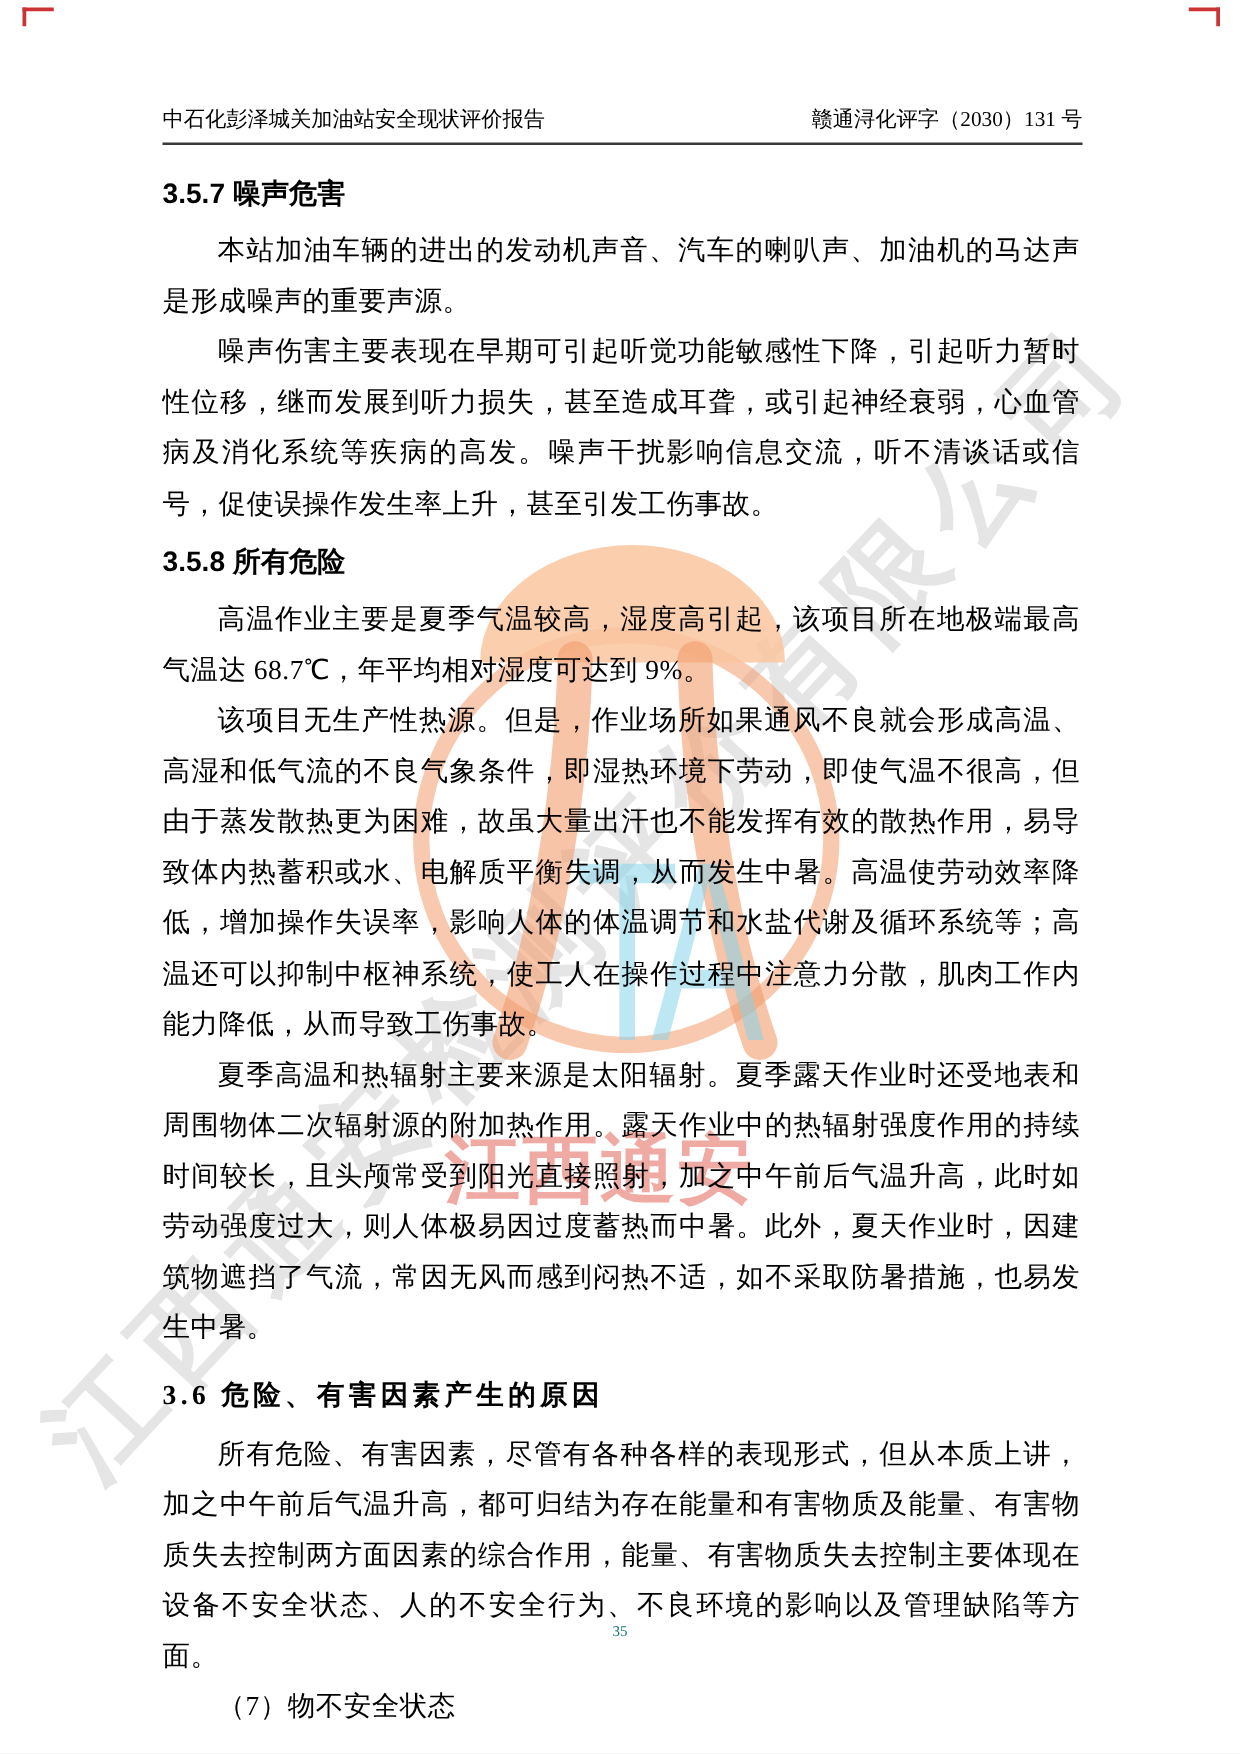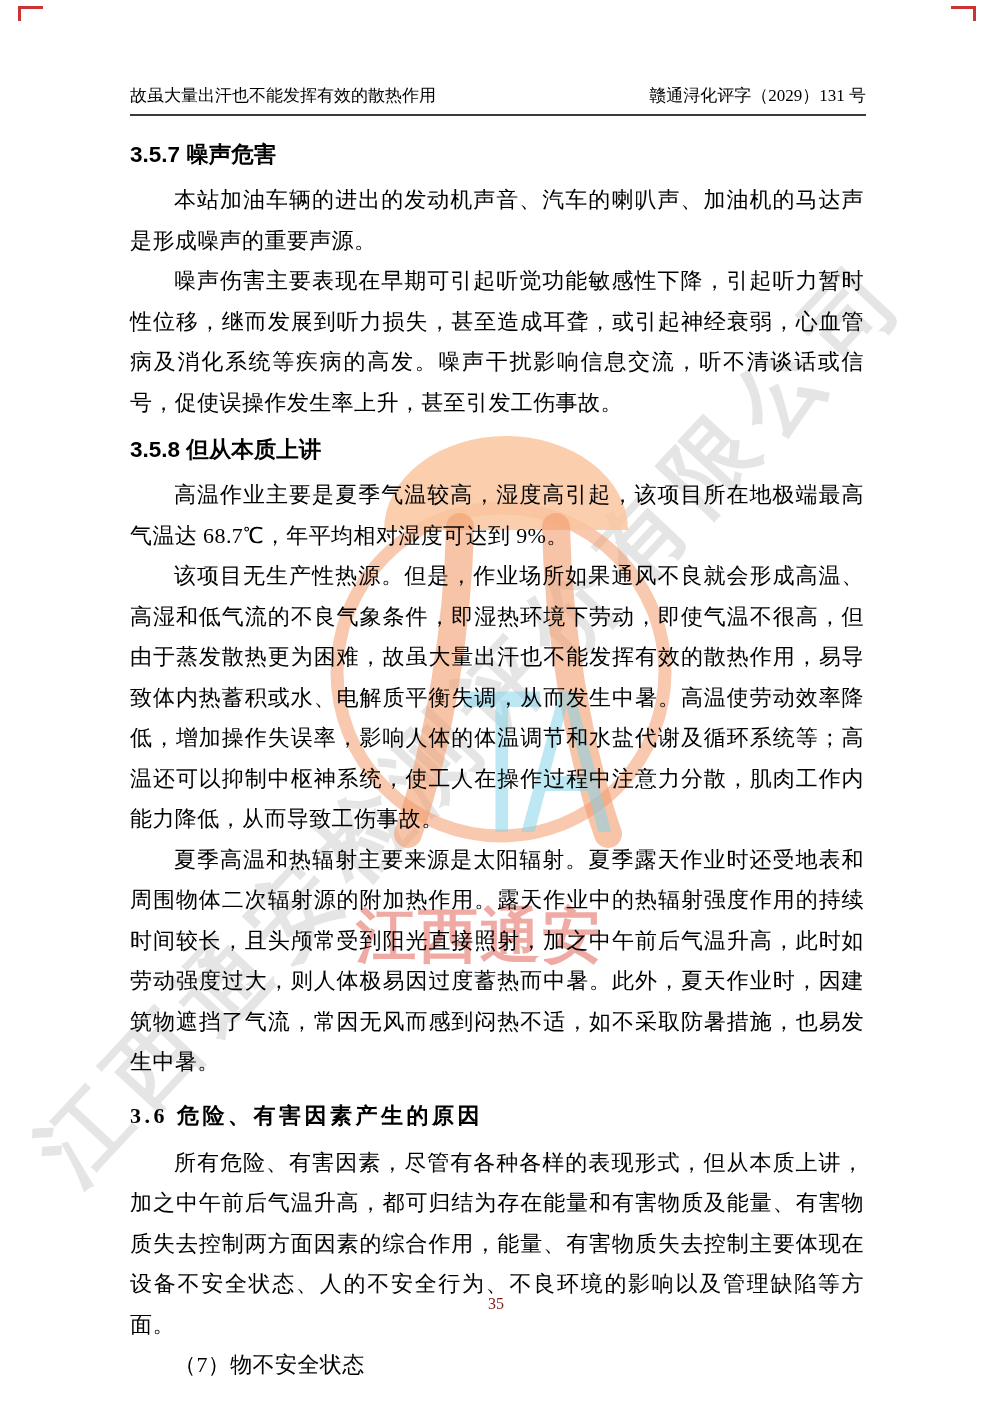--- a/index.html
+++ b/index.html
@@ -41,21 +41,21 @@
   .para{
     font-size:22px;line-height:40.5px;
     text-align:justify;text-justify:inter-ideograph;
     text-indent:44px;
     letter-spacing:0.4px;
     margin:0;
   }
   
   .pageno{
     position:absolute;left:0;right:0;bottom:90px;
-    text-align:center;font-size:16px;color:#7f1d1d;z-index:2;
+    text-align:center;font-size:12px;color:#0f766e;z-index:2;
   }
   
   .wm-layer{position:absolute;inset:0;z-index:1;pointer-events:none;}
   .wm-diagonal{
     position:absolute;left:472px;top:720px;
     transform:translate(-50%,-50%) rotate(-47deg);
     white-space:nowrap;
     font-family:"Liberation Serif", serif;
     font-weight:bold;
     font-size:88px;letter-spacing:14px;
@@ -97,31 +97,31 @@
 
       <g transform="translate(212,420) scale(0.66,1)">
         <text text-anchor="middle" x="0" y="0" font-family="Liberation Sans, sans-serif" font-size="205" letter-spacing="-18" fill="rgba(134,211,234,0.55)">TA</text>
       </g>
     </svg>
 
     <div class="wm-stamp">江西通安</div>
   </div>
 
   <div class="header">
-    <span class="hr-left">故虽大量出汗也不能发挥有效的散热作用</span>
-    <span class="hr-right">赣通浔化评字（2029）131 号</span>
+    <span class="hr-left">中石化彭泽城关加油站安全现状评价报告</span>
+    <span class="hr-right">赣通浔化评字（2030）131 号</span>
   </div>
 
   <div class="content">
 
     <div class="sec-title">3.5.7 噪声危害</div>
     <p class="para">本站加油车辆的进出的发动机声音、汽车的喇叭声、加油机的马达声是形成噪声的重要声源。</p>
     <p class="para">噪声伤害主要表现在早期可引起听觉功能敏感性下降，引起听力暂时性位移，继而发展到听力损失，甚至造成耳聋，或引起神经衰弱，心血管病及消化系统等疾病的高发。噪声干扰影响信息交流，听不清谈话或信号，促使误操作发生率上升，甚至引发工伤事故。</p>
 
-    <div class="sec-title">3.5.8 但从本质上讲</div>
+    <div class="sec-title">3.5.8 所有危险</div>
     <p class="para">高温作业主要是夏季气温较高，湿度高引起，该项目所在地极端最高气温达 68.7℃，年平均相对湿度可达到 9%。</p>
     <p class="para">该项目无生产性热源。但是，作业场所如果通风不良就会形成高温、高湿和低气流的不良气象条件，即湿热环境下劳动，即使气温不很高，但由于蒸发散热更为困难，故虽大量出汗也不能发挥有效的散热作用，易导致体内热蓄积或水、电解质平衡失调，从而发生中暑。高温使劳动效率降低，增加操作失误率，影响人体的体温调节和水盐代谢及循环系统等；高温还可以抑制中枢神系统，使工人在操作过程中注意力分散，肌肉工作内能力降低，从而导致工伤事故。</p>
     <p class="para">夏季高温和热辐射主要来源是太阳辐射。夏季露天作业时还受地表和周围物体二次辐射源的附加热作用。露天作业中的热辐射强度作用的持续时间较长，且头颅常受到阳光直接照射，加之中午前后气温升高，此时如劳动强度过大，则人体极易因过度蓄热而中暑。此外，夏天作业时，因建筑物遮挡了气流，常因无风而感到闷热不适，如不采取防暑措施，也易发生中暑。</p>
 
     <div class="sec-title kai">3.6 危险、有害因素产生的原因</div>
     <p class="para">所有危险、有害因素，尽管有各种各样的表现形式，但从本质上讲，加之中午前后气温升高，都可归结为存在能量和有害物质及能量、有害物质失去控制两方面因素的综合作用，能量、有害物质失去控制主要体现在设备不安全状态、人的不安全行为、不良环境的影响以及管理缺陷等方面。</p>
     <p class="para">（7）物不安全状态</p>
 
   </div>
 

